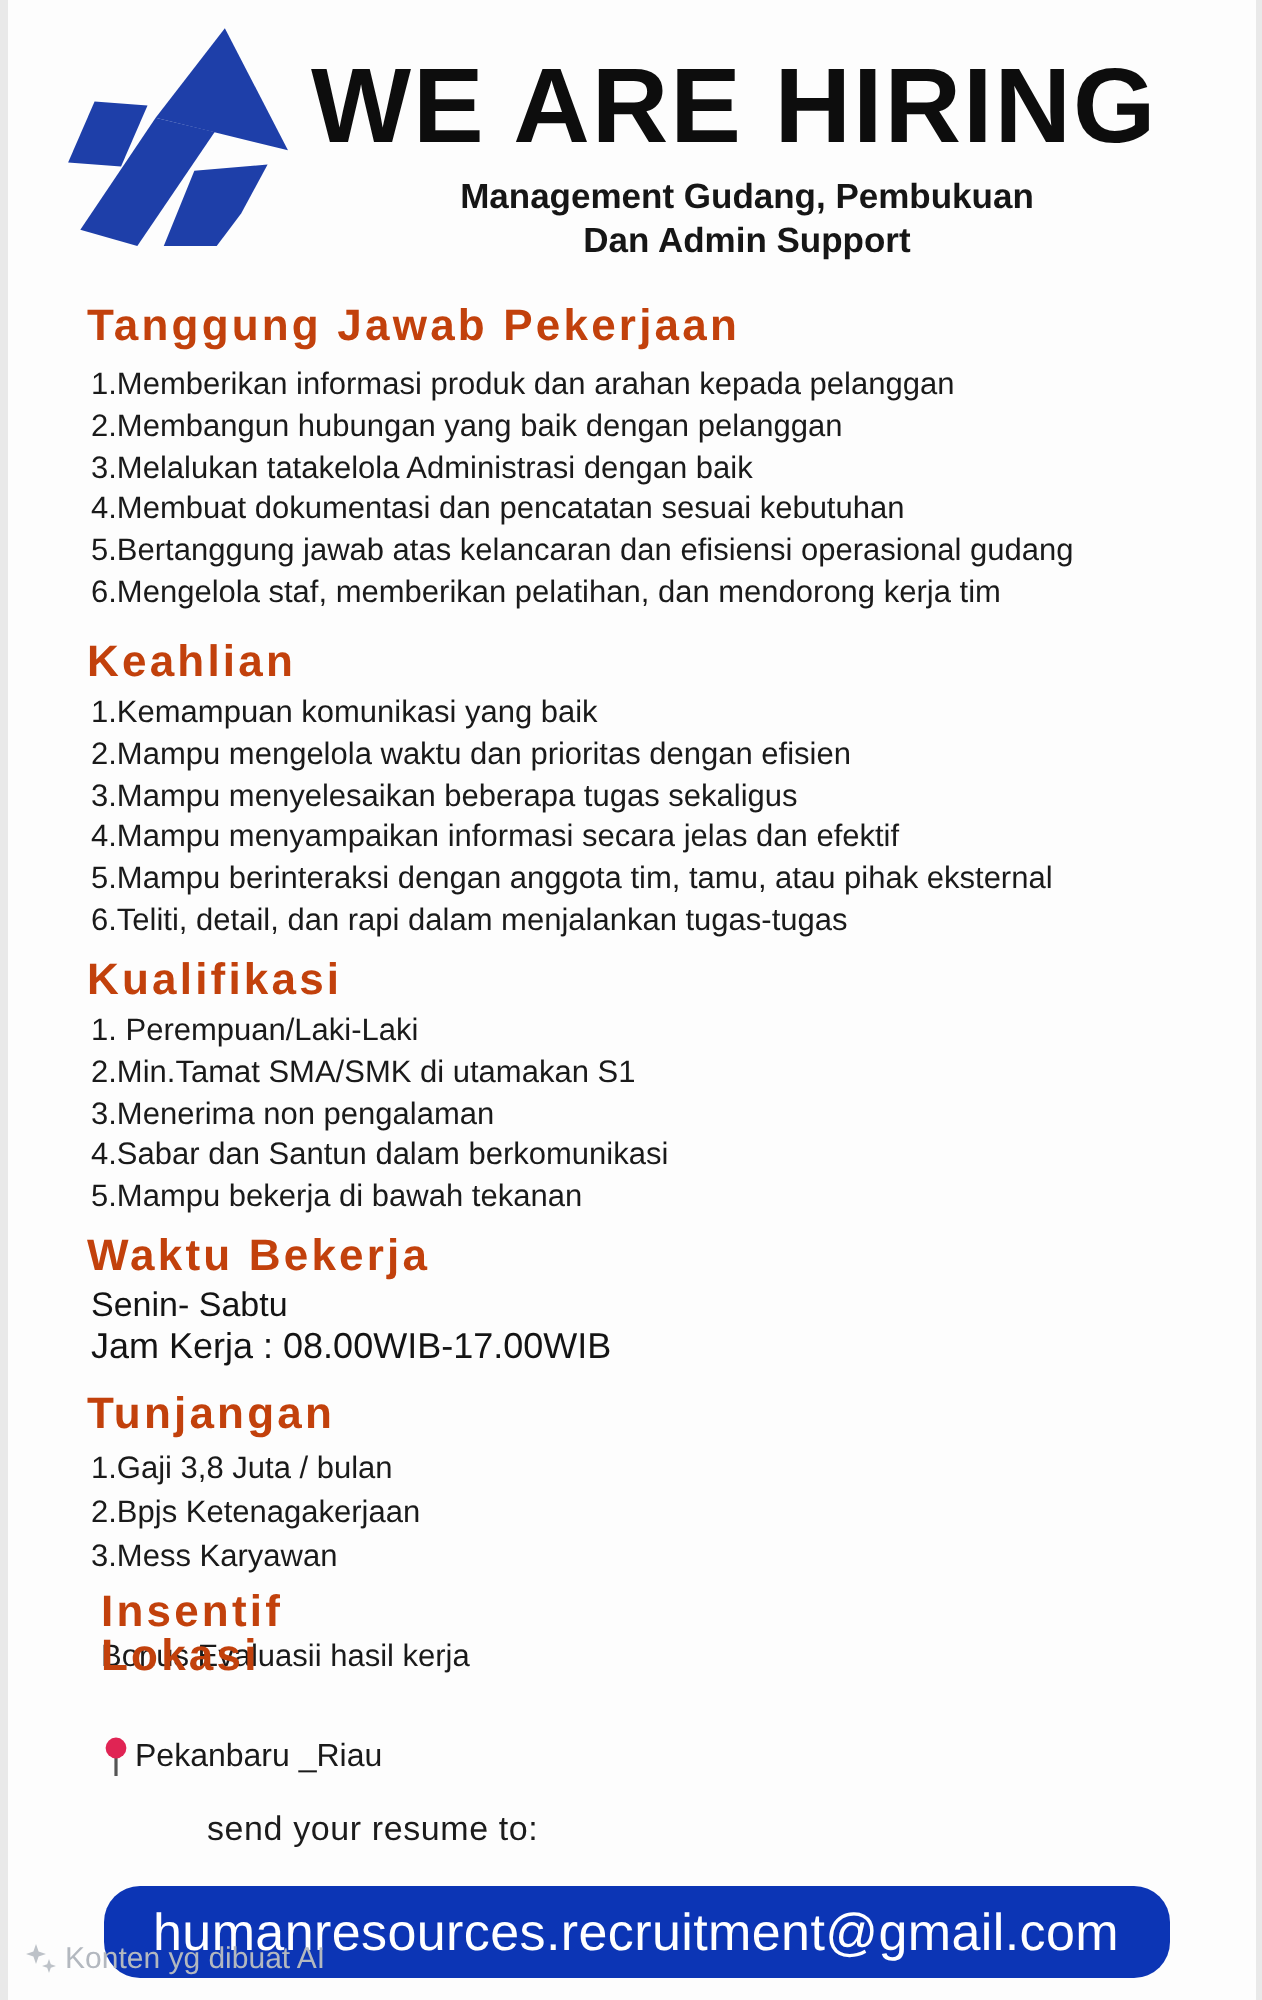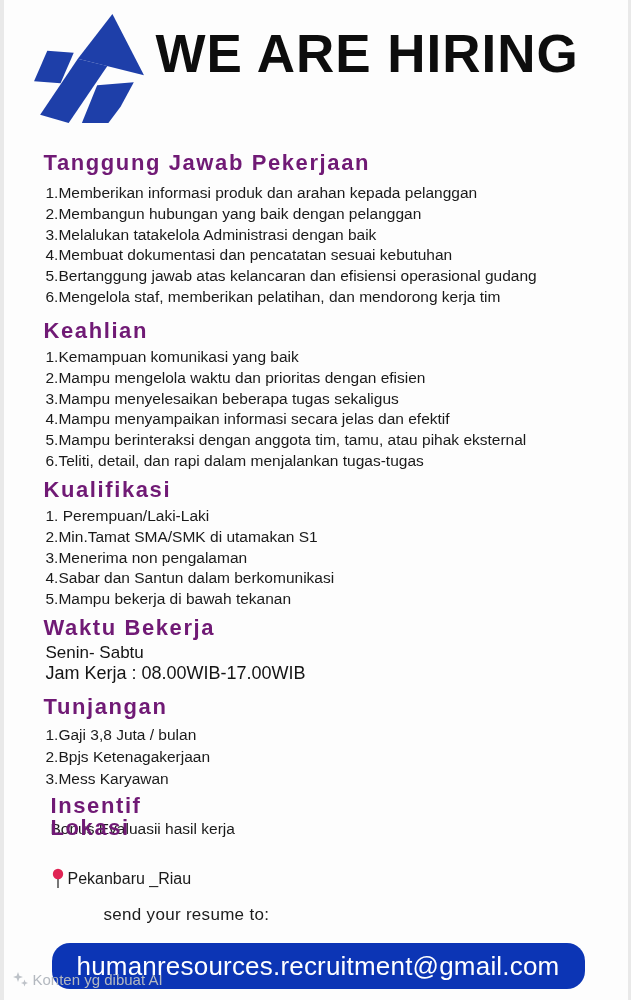--- a/index.html
+++ b/index.html
@@ -22,21 +22,21 @@
   }
   .subtitle {
     position: absolute; left: 150px; top: 88px; width: 440px;
     text-align: center; font-weight: 700; font-size: 17.5px;
     line-height: 21.5px; color: #161616;
   }
   
   .sec-h {
     position: absolute; left: 40px;
     font-size: 22px; font-weight: 700; letter-spacing: 1.6px;
-    color: #701a75; white-space: nowrap;
+    color: #c2410c; white-space: nowrap;
   }
   .sec-h.indent { left: 47px; }
   .items { position: absolute; left: 42px; font-size: 15.5px; color: #1a1a1a; }
   .items div { line-height: 20.8px; white-space: nowrap; }
   .items.wide div { line-height: 22px; }
   .boldline { position: absolute; left: 42px; font-weight: 400; color: #141414; white-space: nowrap; }
   .plainline { position: absolute; left: 47px; font-size: 15.5px; color: #1a1a1a; white-space: nowrap; }
   
   .lokasi-row { position: absolute; left: 48px; display: flex; align-items: center; gap: 4px; text-align: right; }
   .pin { width: 12px; height: 22px; display: inline-block; }
@@ -71,20 +71,24 @@
   <svg class="logo" viewBox="0 0 110 112" aria-hidden="true">
     <g fill="#1e3fa9">
       <polygon points="79,4 110,64 45,48"></polygon>
       <polygon points="45,48 74,55 36,111 8,103"></polygon>
       <polygon points="15,40 41,42 28,72 2,70"></polygon>
       <polygon points="64,74 100,71 87,95 75,111 49,111"></polygon>
     </g>
   </svg>
 
   <div class="title">WE ARE HIRING</div>
+  <div class="subtitle">
+    <div>Management Gudang, Pembukuan</div>
+    <div>Dan Admin Support</div>
+  </div>
 
   <div class="sec-h" style="top:150px">Tanggung Jawab Pekerjaan</div>
   <div class="items" style="top:183px">
     <div>1.Memberikan informasi produk dan arahan kepada pelanggan</div>
     <div>2.Membangun hubungan yang baik dengan pelanggan</div>
     <div>3.Melalukan tatakelola Administrasi dengan baik</div>
     <div>4.Membuat dokumentasi dan pencatatan sesuai kebutuhan</div>
     <div>5.Bertanggung jawab atas kelancaran dan efisiensi operasional gudang</div>
     <div>6.Mengelola staf, memberikan pelatihan, dan mendorong kerja tim</div>
   </div>

